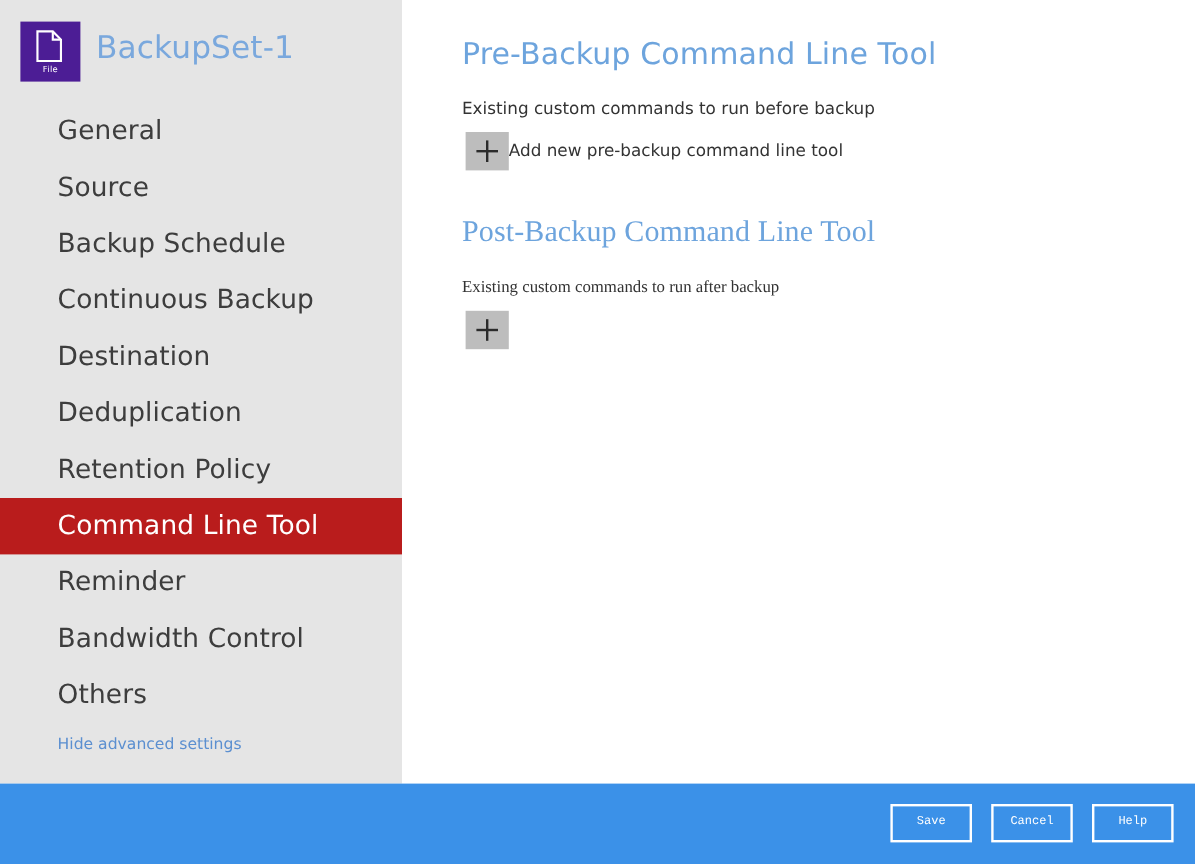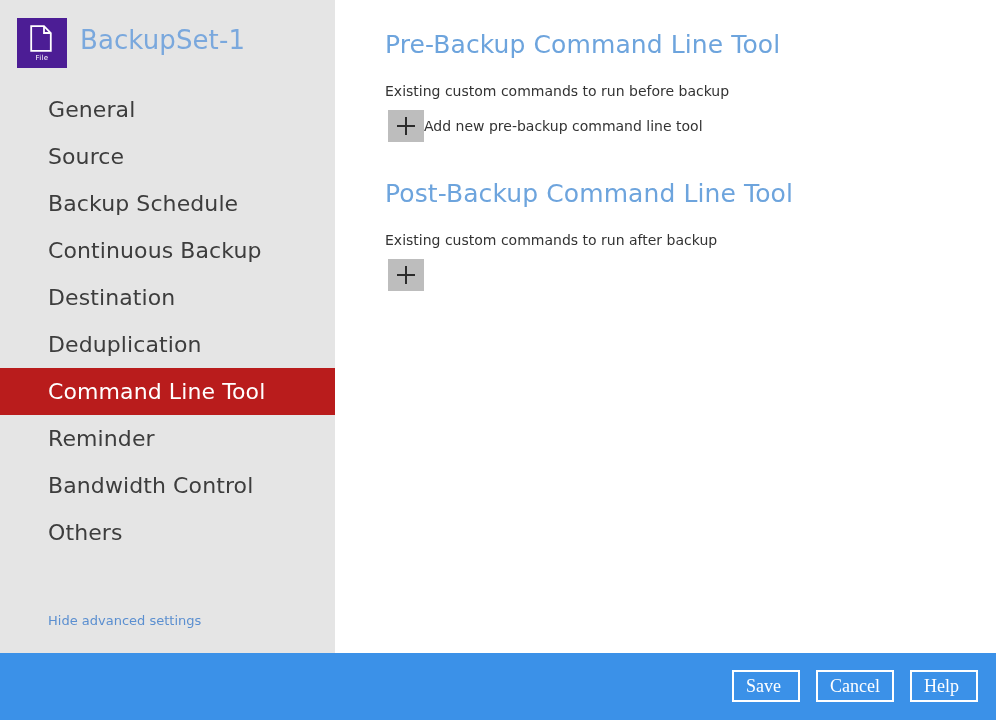--- a/index.html
+++ b/index.html
@@ -126,21 +126,21 @@
     height: 517px;
     background: #ffffff;
     overflow: hidden;
   }
 
   .section {
     position: absolute;
     left: 50px;
   }
   #section-pre { top: 28px; }
-  #section-post { top: 177px; }
+  #section-post { top: 177px; font-family: Liberation Serif, serif; }
 
   .section-title {
     font-size: 25px;
     color: #6da4dd;
     font-weight: 400;
     white-space: nowrap;
     margin: 0;
     line-height: 34px;
     letter-spacing: 0.1px;
   }
@@ -205,29 +205,29 @@
     position: absolute;
     right: 18px;
     top: 17px;
     display: flex;
     gap: 16px;
   }
   .footer-btn {
     border: 2px solid #ffffff;
     background: transparent;
     color: #ffffff;
-    font-size: 18px;
-    font-family: Liberation Serif, serif;
+    font-size: 10px;
+    font-family: Liberation Mono, monospace;
     height: 32px;
     min-width: 68px;
     padding: 0 12px;
     box-sizing: border-box;
     cursor: pointer;
     line-height: 28px;
-    text-align: left;
+    text-align: center;
   }
 </style>
 </head>
 <body>
 
 <div id="app">
 
   <div id="sidebar">
 
     <div id="brand">
@@ -255,20 +255,23 @@
       </div>
       <div class="nav-item">
         <span>Continuous Backup</span>
       </div>
       <div class="nav-item">
         <span>Destination</span>
       </div>
       <div class="nav-item">
         <span>Deduplication</span>
       </div>
+      <div class="nav-item">
+        <span>Retention Policy</span>
+      </div>
       <div class="nav-item selected">
         <span>Command Line Tool</span>
       </div>
       <div class="nav-item">
         <span>Reminder</span>
       </div>
       <div class="nav-item">
         <span>Bandwidth Control</span>
       </div>
       <div class="nav-item">

